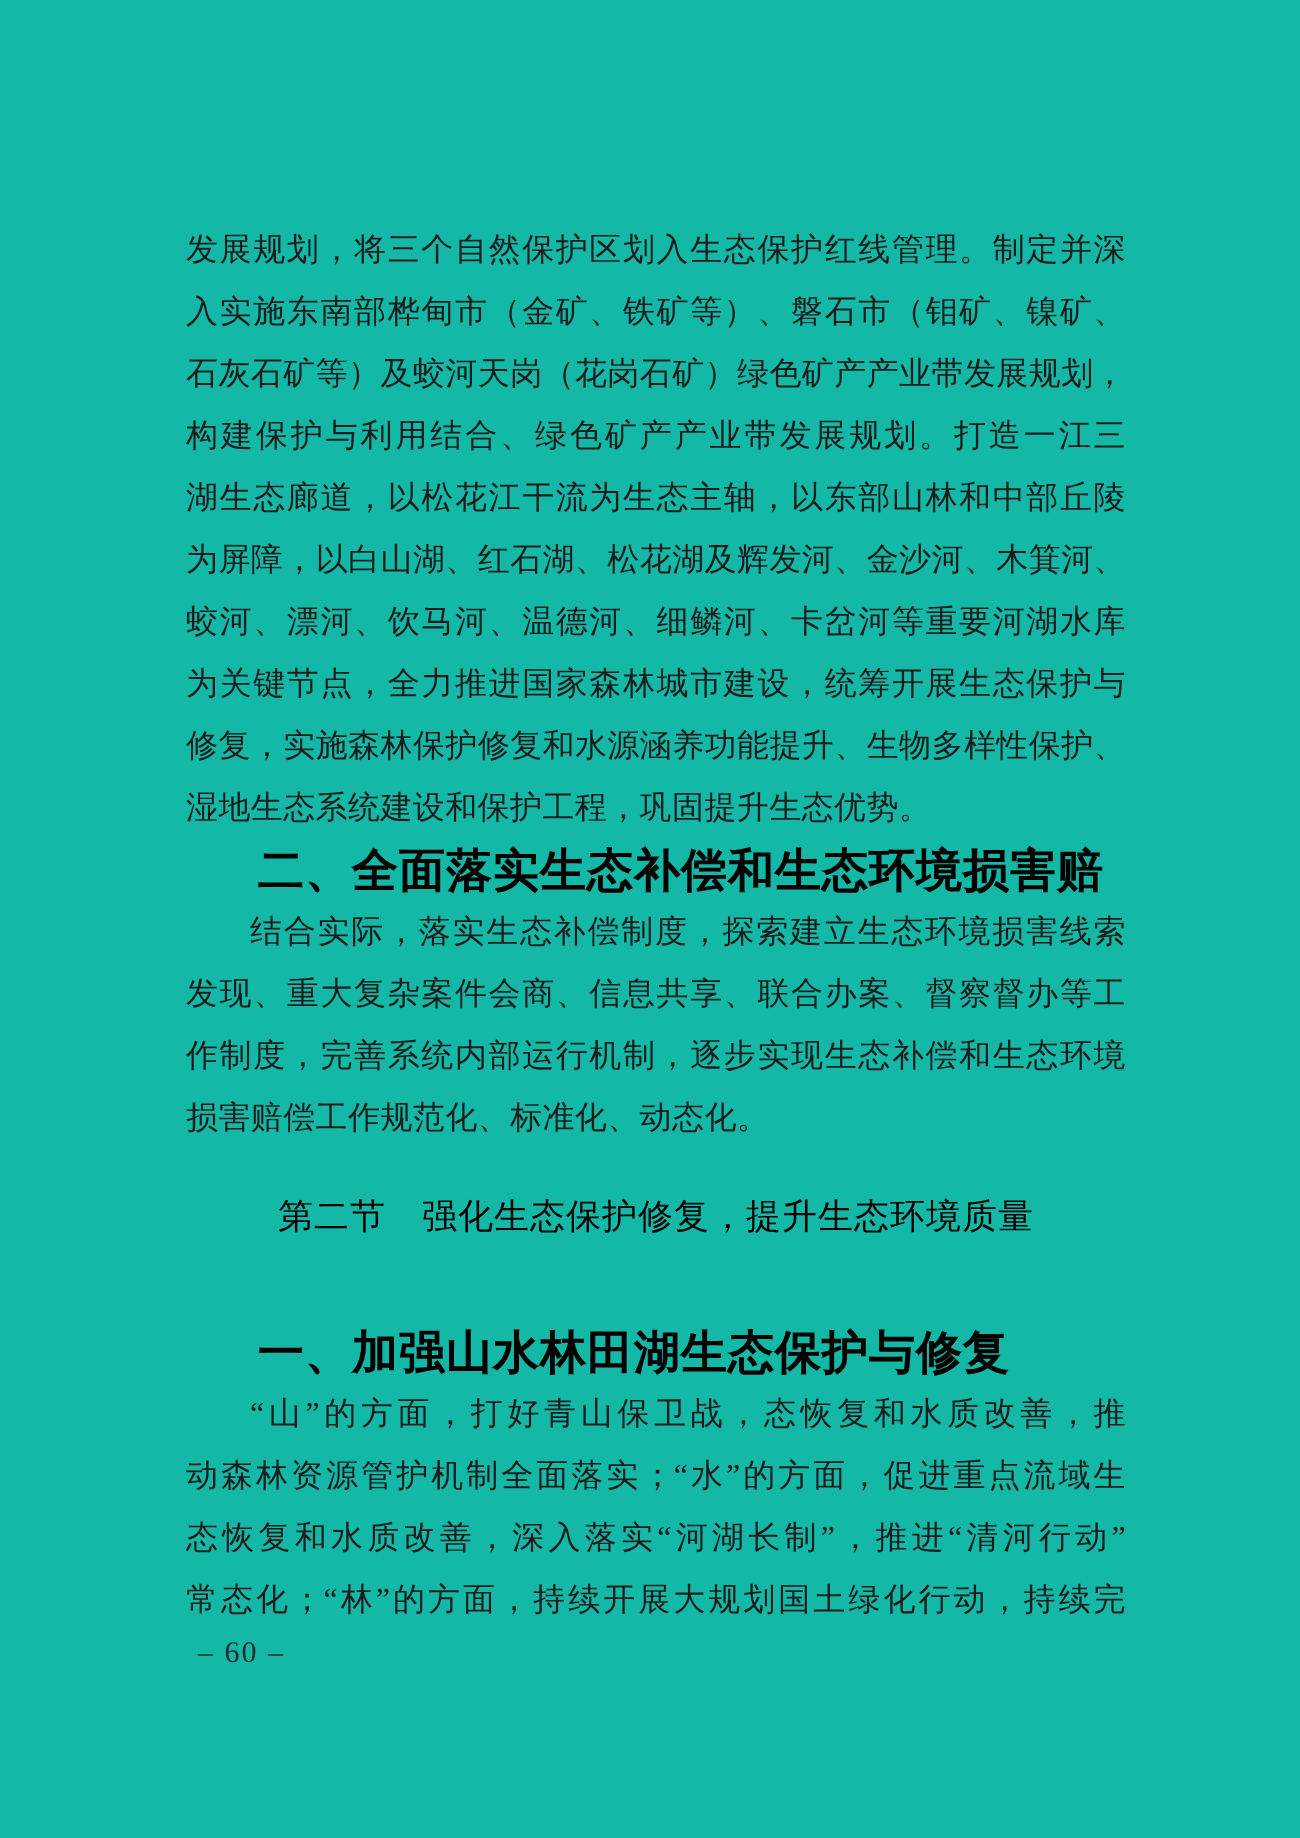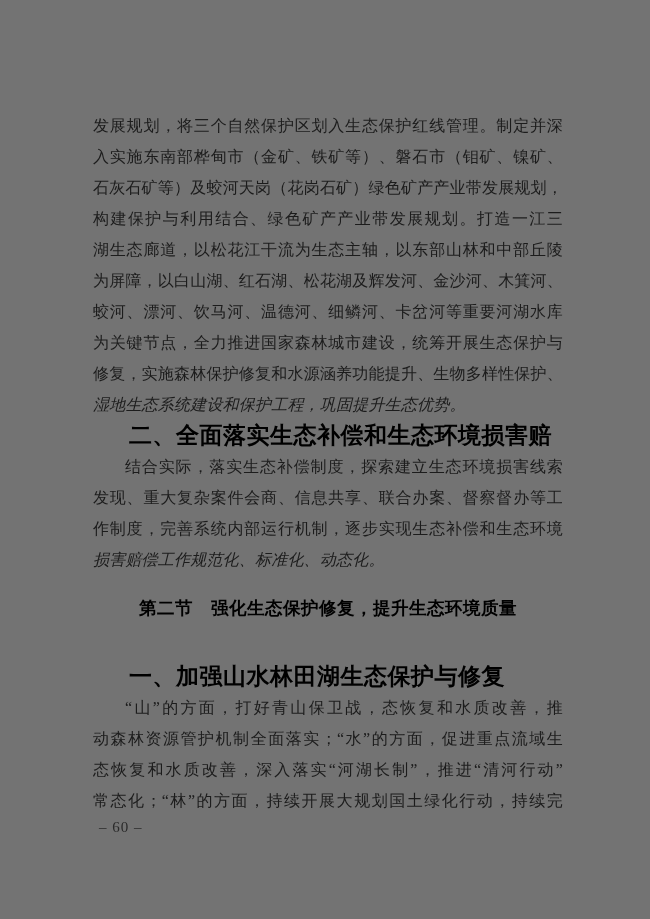--- a/index.html
+++ b/index.html
@@ -4,21 +4,21 @@
 <style>
   html, body {
     margin: 0;
     padding: 0;
     background: #ffffff;
   }
   .page {
     position: relative;
     width: 650px;
     height: 919px;
-    background: #737373;
+    background: #14b8a6;
     overflow: hidden;
     font-family: "Liberation Serif", "DejaVu Serif", serif;
     color: #1c1c1c;
   }
   .text-column {
     position: absolute;
     left: 93px;
     top: 110px;
     width: 470px;
   }
@@ -28,39 +28,38 @@
     height: 31px;
     overflow: hidden;
     text-align: justify;
     text-align-last: justify;
     white-space: normal;
     letter-spacing: 0.2px;
   }
   .line.lastline {
     text-align: right;
     text-align-last: left;
-    font-style: italic;
   }
   .line.indent {
     text-indent: 32px;
   }
   .subheading {
     font-family: "Liberation Sans", "DejaVu Sans", sans-serif;
     font-weight: 700;
     color: #000000;
     font-size: 23px;
     line-height: 31px;
     height: 31px;
     text-indent: 36px;
     overflow: hidden;
     letter-spacing: 0.5px;
   }
   .section-heading {
     font-family: "Liberation Sans", "DejaVu Sans", sans-serif;
-    font-weight: 700;
+    font-weight: 400;
     color: #000000;
     font-size: 17.5px;
     line-height: 31px;
     height: 31px;
     margin-top: 18px;
     text-align: center;
     overflow: hidden;
     letter-spacing: 0.5px;
   }
   .subheading.h1-gap {

